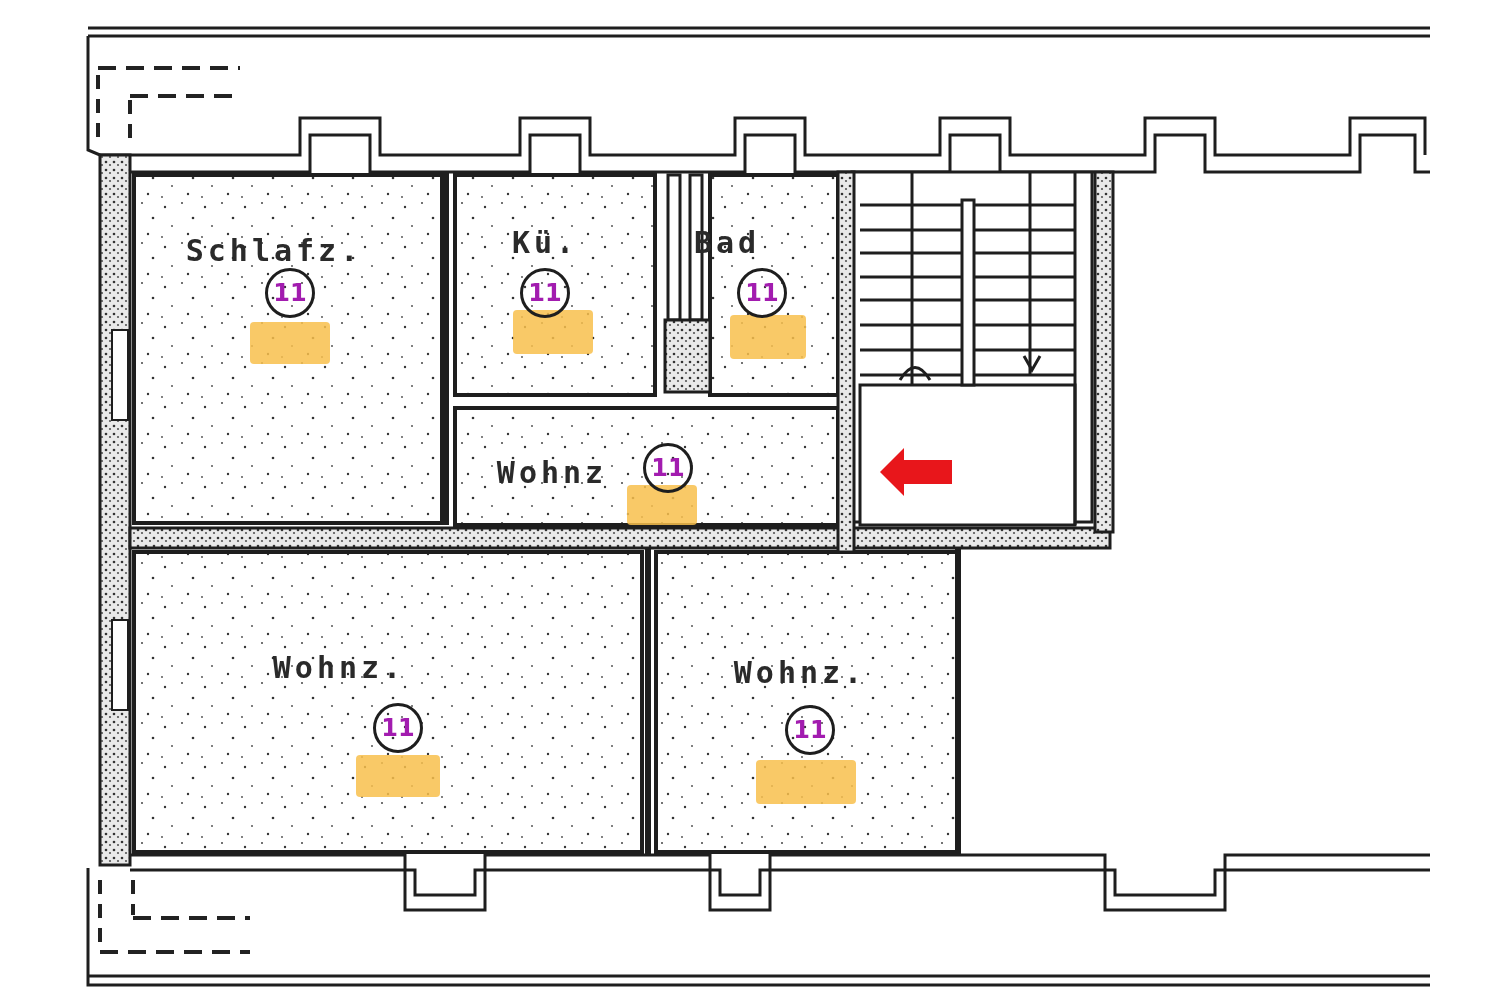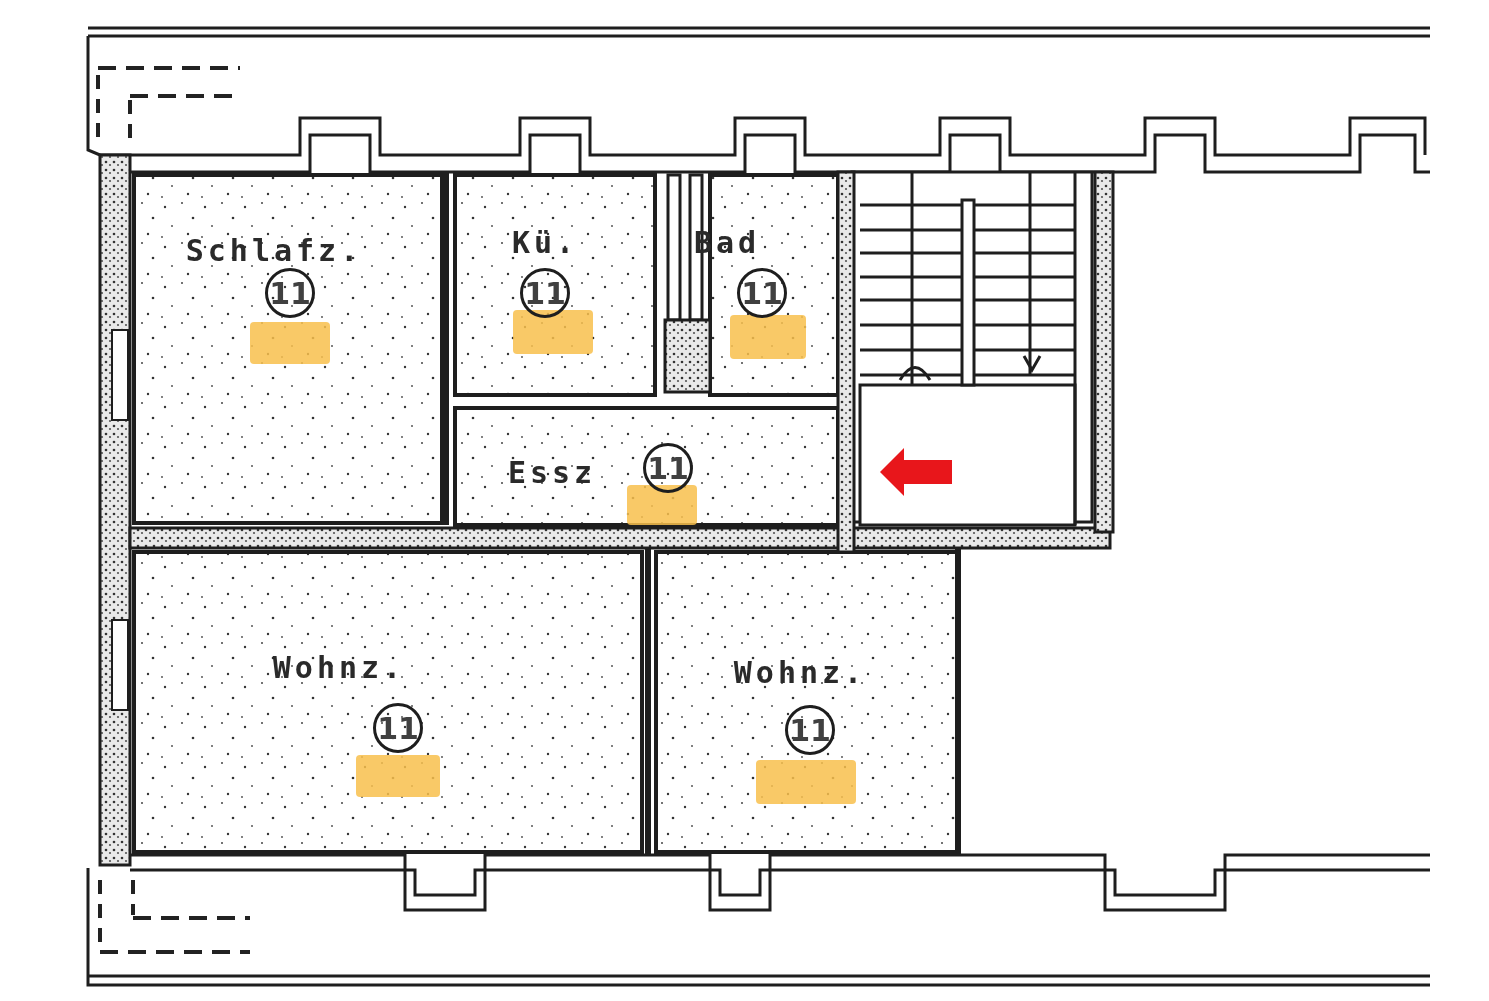--- a/index.html
+++ b/index.html
@@ -6,21 +6,21 @@
   body { width:1489px; height:1001px; position:relative; overflow:hidden; font-family:"DejaVu Sans", sans-serif; }
   .plan { position:absolute; left:0; top:0; width:1489px; height:1001px; }
   .room-label {
     position:absolute; font-family:"DejaVu Sans Mono", monospace; font-weight:bold;
     color:#2a2a2a; font-size:30px; letter-spacing:4px; white-space:nowrap;
     transform:translateX(-50%);
   }
   .room-num {
     position:absolute; width:50px; height:50px; border:3px solid #1e1e1e; border-radius:50%;
     box-sizing:border-box; display:flex; align-items:center; justify-content:center;
-    font-family:"DejaVu Sans", sans-serif; font-weight:bold; font-size:30px; color:#404040;
+    font-family:"DejaVu Sans", sans-serif; font-weight:bold; font-size:24px; color:#a21caf;
     background:transparent; transform:translateX(-50%); z-index:3;
   }
   .highlight {
     position:absolute; background:#f8c04c; opacity:0.85; border-radius:4px; z-index:2;
     transform:translateX(-50%);
   }
   .arrow { position:absolute; z-index:4; }
 </style>
 </head>
 <body>
@@ -134,21 +134,21 @@
 <div class="highlight" style="left:290px; top:322px; width:80px; height:42px;"></div>
 
 <div class="room-label" style="left:545px; top:225px;">Kü.</div>
 <div class="room-num" style="left:545px; top:268px;">11</div>
 <div class="highlight" style="left:553px; top:310px; width:80px; height:44px;"></div>
 
 <div class="room-label" style="left:727px; top:225px;">Bad</div>
 <div class="room-num" style="left:762px; top:268px;">11</div>
 <div class="highlight" style="left:768px; top:315px; width:76px; height:44px;"></div>
 
-<div class="room-label" style="left:552px; top:455px;">Essz</div>
+<div class="room-label" style="left:552px; top:455px;">Wohnz</div>
 <div class="room-num" style="left:668px; top:443px;">11</div>
 <div class="highlight" style="left:662px; top:485px; width:70px; height:40px;"></div>
 
 <div class="room-label" style="left:339px; top:650px;">Wohnz.</div>
 <div class="room-num" style="left:398px; top:703px;">11</div>
 <div class="highlight" style="left:398px; top:755px; width:84px; height:42px;"></div>
 
 <div class="room-label" style="left:800px; top:655px;">Wohnz.</div>
 <div class="room-num" style="left:810px; top:705px;">11</div>
 <div class="highlight" style="left:806px; top:760px; width:100px; height:44px;"></div>

